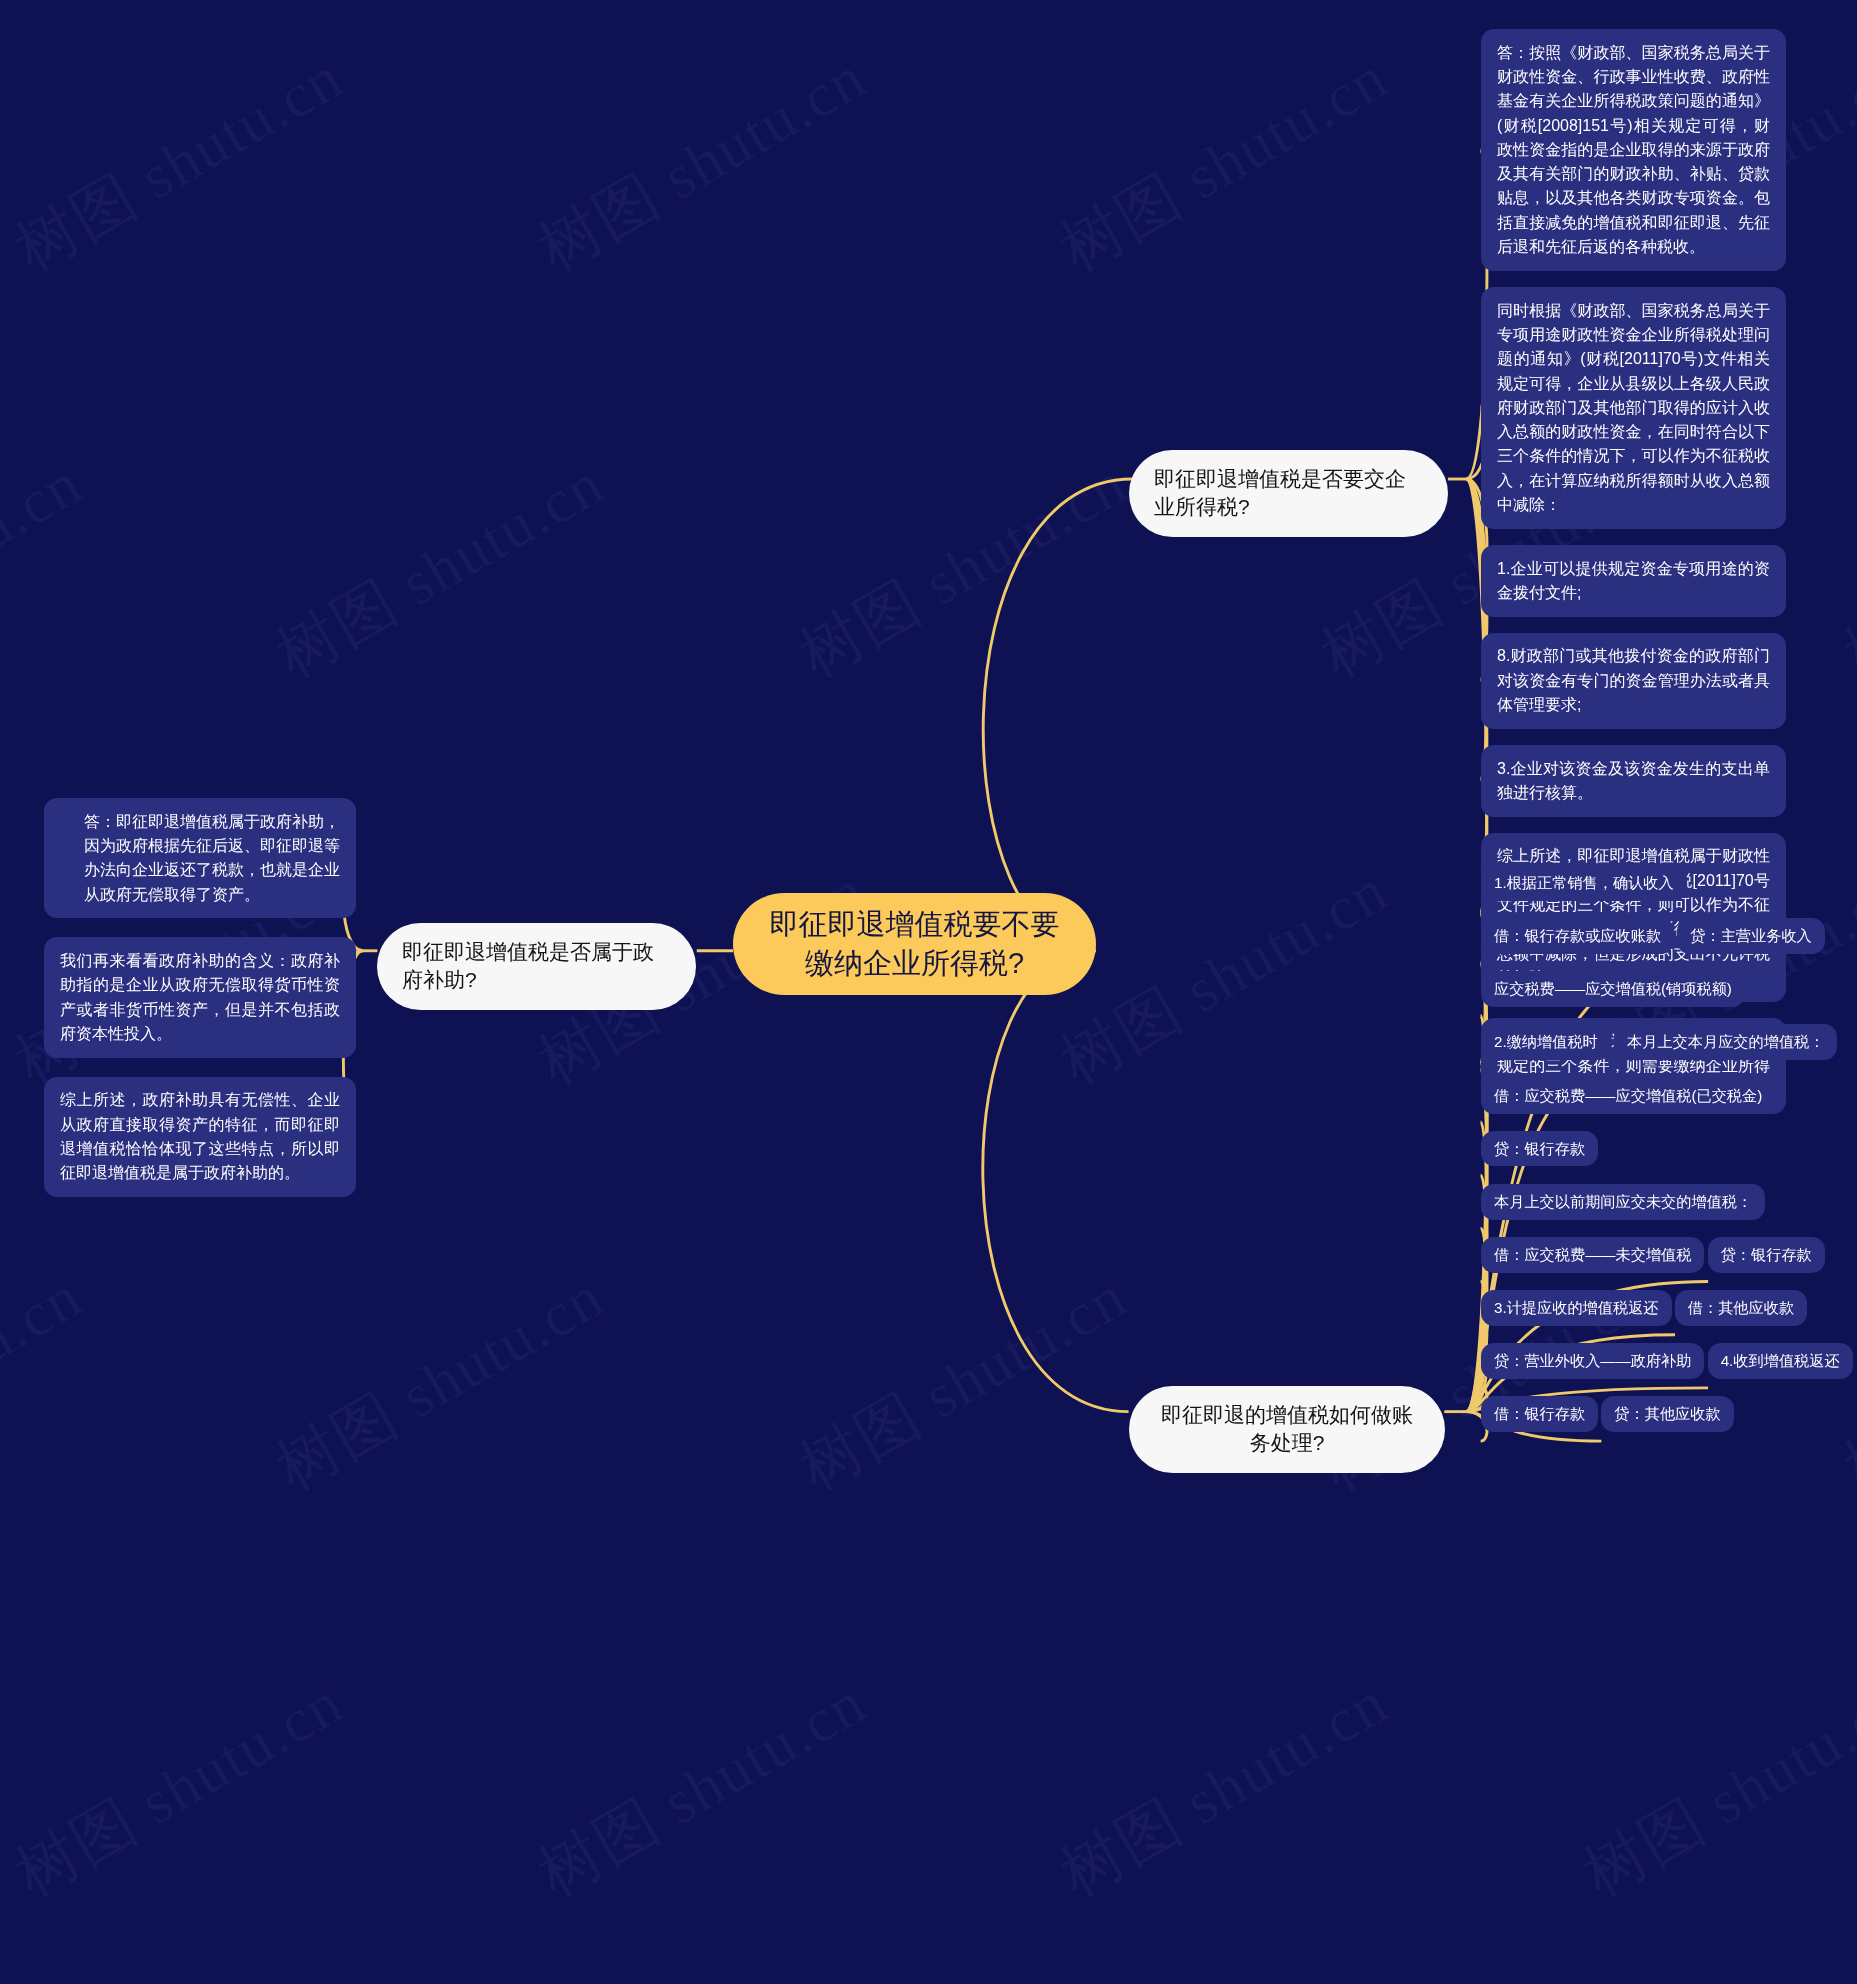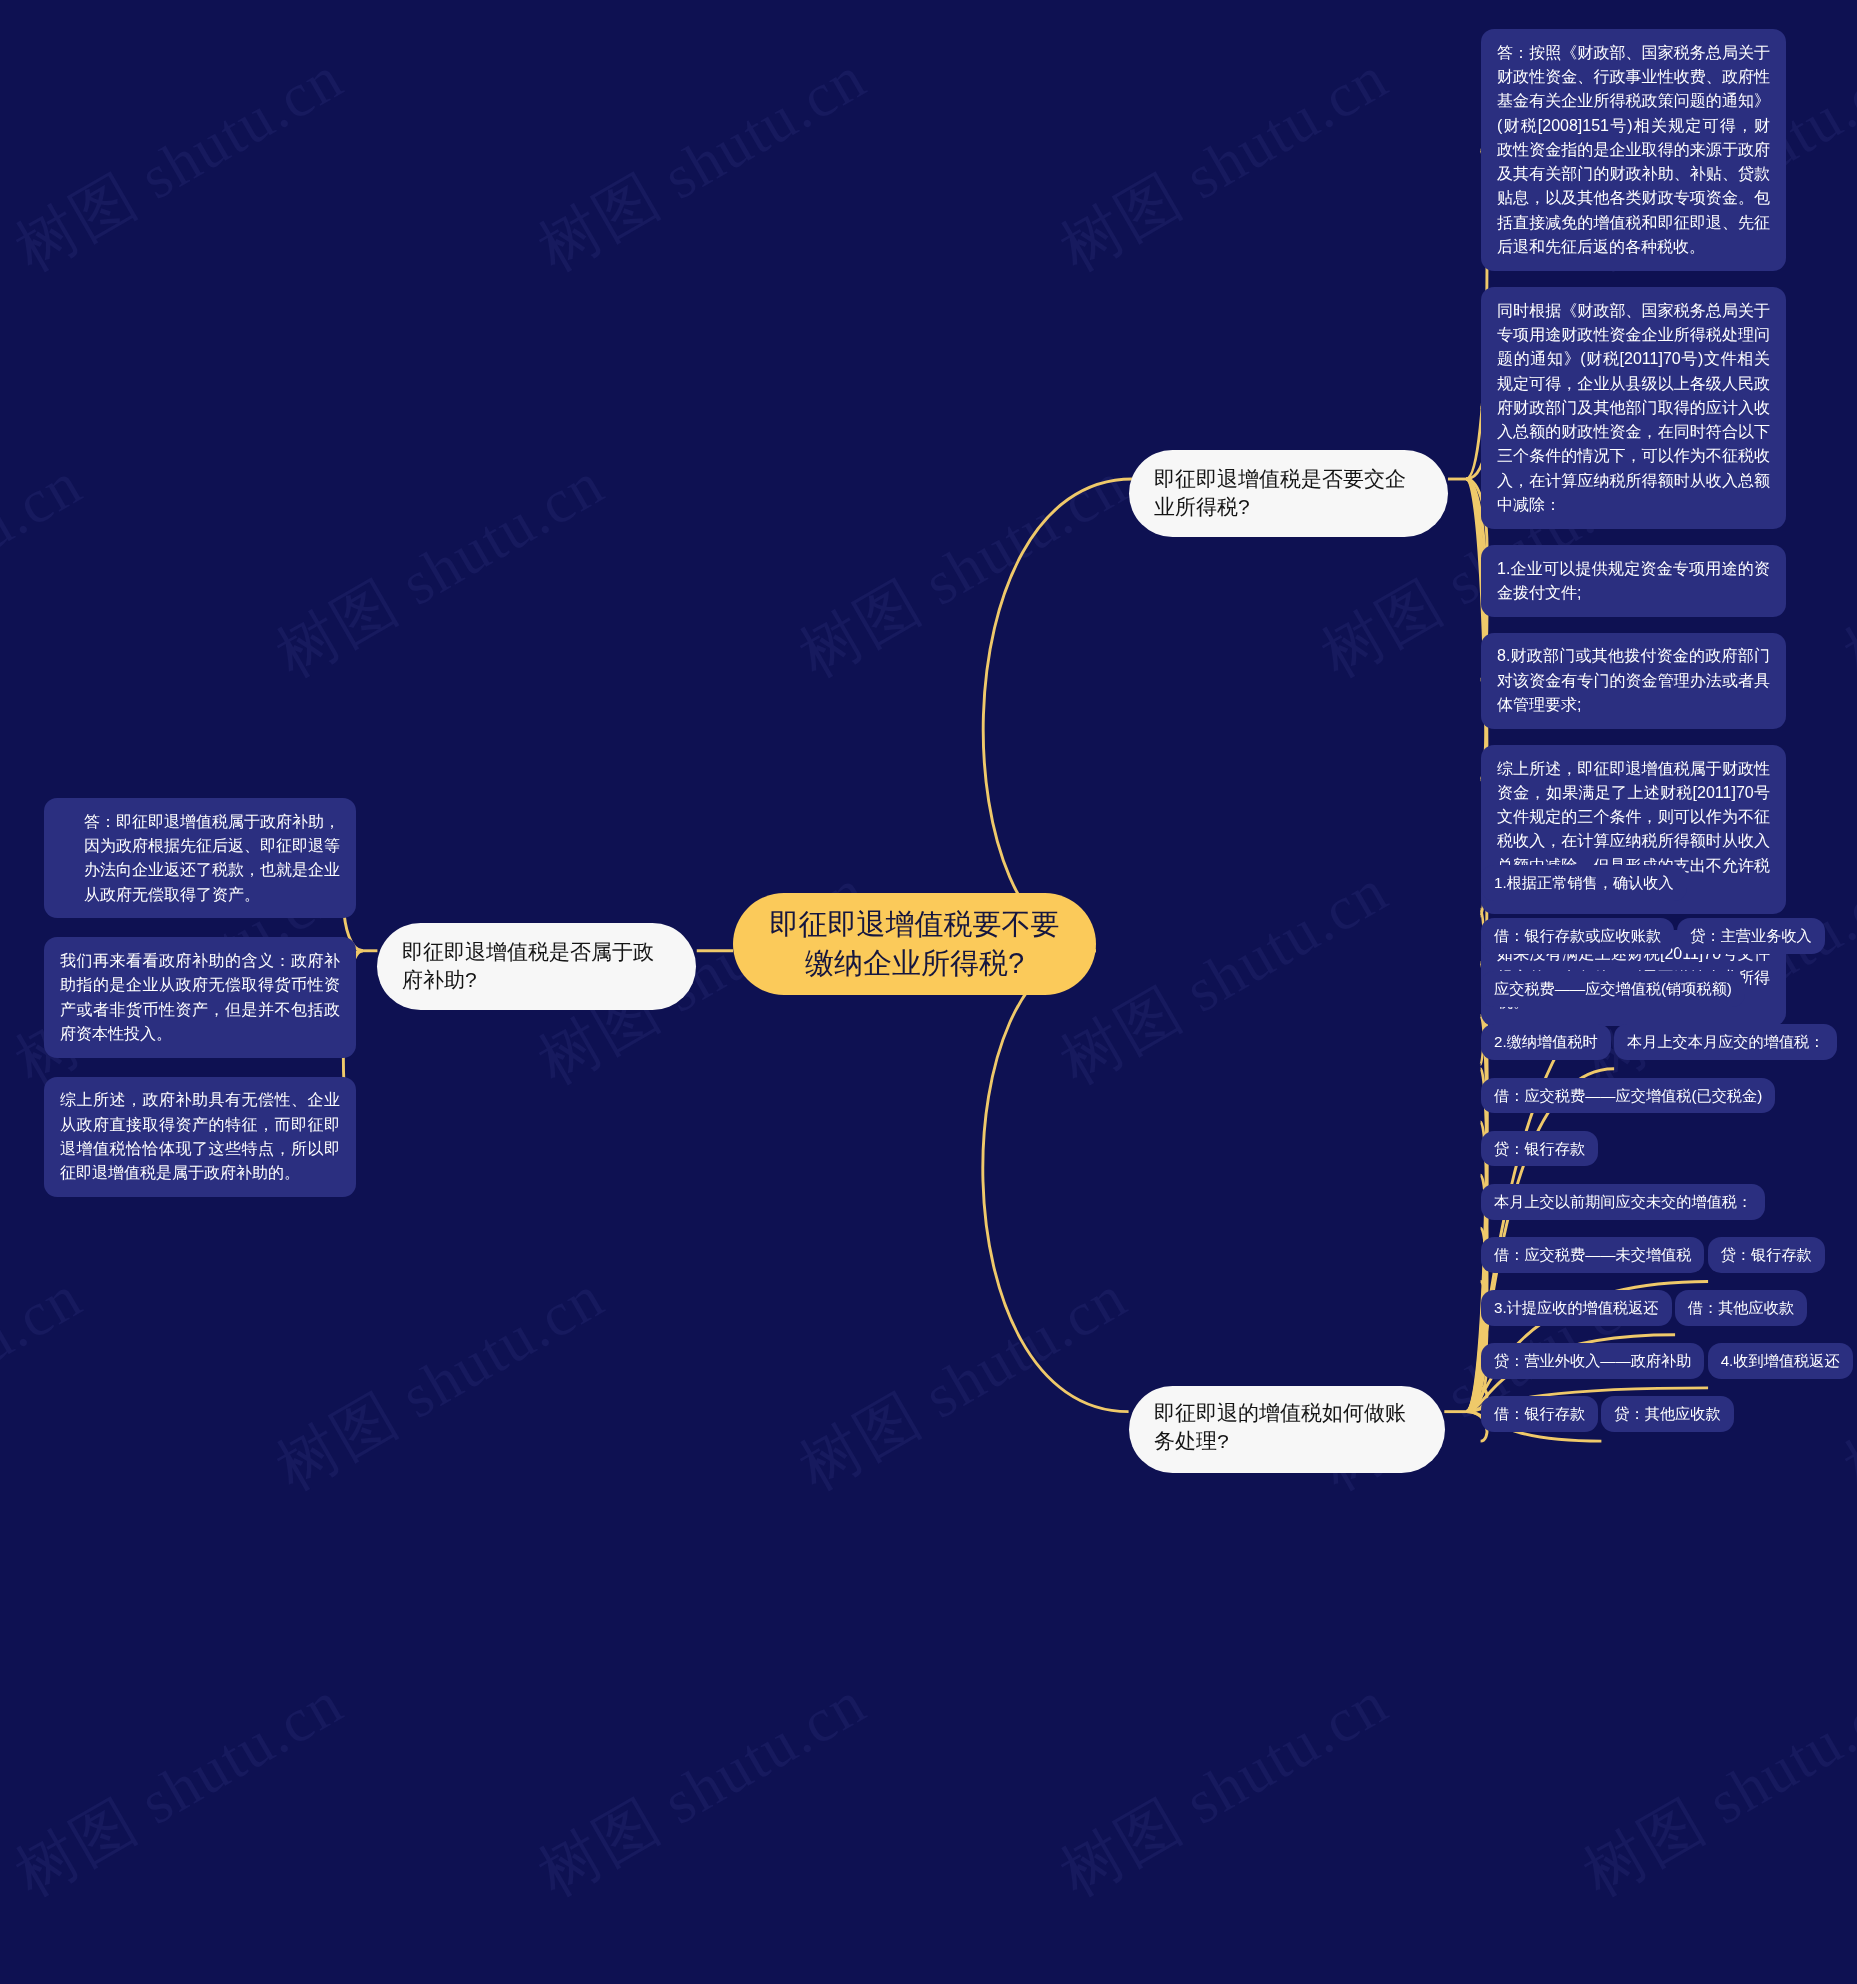--- a/index.html
+++ b/index.html
@@ -158,33 +158,34 @@
 
 <div class="node root-node">即征即退增值税要不要缴纳企业所得税?</div>
 
 <div class="node branch-node" id="branch1-pill" style="left:1129px; top:450px; width:319px;">即征即退增值税是否要交企业所得税?</div>
 
 <div class="stack" id="col-right-top" style="left:1481px; top:29px; width:319px;">
   <div class="leaf para" style="margin-bottom:16px;">答：按照《财政部、国家税务总局关于财政性资金、行政事业性收费、政府性基金有关企业所得税政策问题的通知》(财税[2008]151号)相关规定可得，财政性资金指的是企业取得的来源于政府及其有关部门的财政补助、补贴、贷款贴息，以及其他各类财政专项资金。包括直接减免的增值税和即征即退、先征后退和先征后返的各种税收。</div>
   <div class="leaf para" style="margin-bottom:16px;">同时根据《财政部、国家税务总局关于专项用途财政性资金企业所得税处理问题的通知》(财税[2011]70号)文件相关规定可得，企业从县级以上各级人民政府财政部门及其他部门取得的应计入收入总额的财政性资金，在同时符合以下三个条件的情况下，可以作为不征税收入，在计算应纳税所得额时从收入总额中减除：</div>
   <div class="leaf para" style="margin-bottom:16px;">1.企业可以提供规定资金专项用途的资金拨付文件;</div>
   <div class="leaf para" style="margin-bottom:16px;">8.财政部门或其他拨付资金的政府部门对该资金有专门的资金管理办法或者具体管理要求;</div>
+  <div class="leaf para" style="margin-bottom:16px;">3.企业对该资金及该资金发生的支出单独进行核算。</div>
   <div class="leaf para" style="margin-bottom:16px;">综上所述，即征即退增值税属于财政性资金，如果满足了上述财税[2011]70号文件规定的三个条件，则可以作为不征税收入，在计算应纳税所得额时从收入总额中减除，但是形成的支出不允许税前扣除。</div>
   <div class="leaf para" style="margin-bottom:16px;">如果没有满足上述财税[2011]70号文件规定的三个条件，则需要缴纳企业所得税。</div>
 </div>
 
 <div class="node branch-node" id="branch2-pill" style="left:377px; top:923px; width:319px; text-align:left;">即征即退增值税是否属于政府补助?</div>
 
 <div class="stack" id="col-left" style="left:44px; top:798px; width:319px;">
   <div class="leaf para" style="margin-bottom:19px;padding-left:40px;">答：即征即退增值税属于政府补助，因为政府根据先征后返、即征即退等办法向企业返还了税款，也就是企业从政府无偿取得了资产。</div>
   <div class="leaf para" style="margin-bottom:19px;">我们再来看看政府补助的含义：政府补助指的是企业从政府无偿取得货币性资产或者非货币性资产，但是并不包括政府资本性投入。</div>
   <div class="leaf para" style="margin-bottom:19px;">综上所述，政府补助具有无偿性、企业从政府直接取得资产的特征，而即征即退增值税恰恰体现了这些特点，所以即征即退增值税是属于政府补助的。</div>
 </div>
 
-<div class="node branch-node" id="branch3-pill" style="left:1129px; top:1386px; width:316px; text-align:left;font-family:Liberation Mono, monospace;">即征即退的增值税如何做账务处理?</div>
+<div class="node branch-node" id="branch3-pill" style="left:1129px; top:1386px; width:316px; text-align:center;">即征即退的增值税如何做账务处理?</div>
 
 <div class="stack" id="col-right-bottom" style="left:1481px; top:865px; width:377px;">
   <div class="leaf small" style="margin-bottom:17.4px;">1.根据正常销售，确认收入</div>
   <div class="leaf small" style="margin-bottom:17.4px;">借：银行存款或应收账款</div>
   <div class="leaf small" style="margin-bottom:17.4px;">贷：主营业务收入</div>
   <div class="leaf small" style="margin-bottom:17.4px;">应交税费——应交增值税(销项税额)</div>
   <div class="leaf small" style="margin-bottom:17.4px;">2.缴纳增值税时</div>
   <div class="leaf small" style="margin-bottom:17.4px;">本月上交本月应交的增值税：</div>
   <div class="leaf small" style="margin-bottom:17.4px;">借：应交税费——应交增值税(已交税金)</div>
   <div class="leaf small" style="margin-bottom:17.4px;">贷：银行存款</div>

